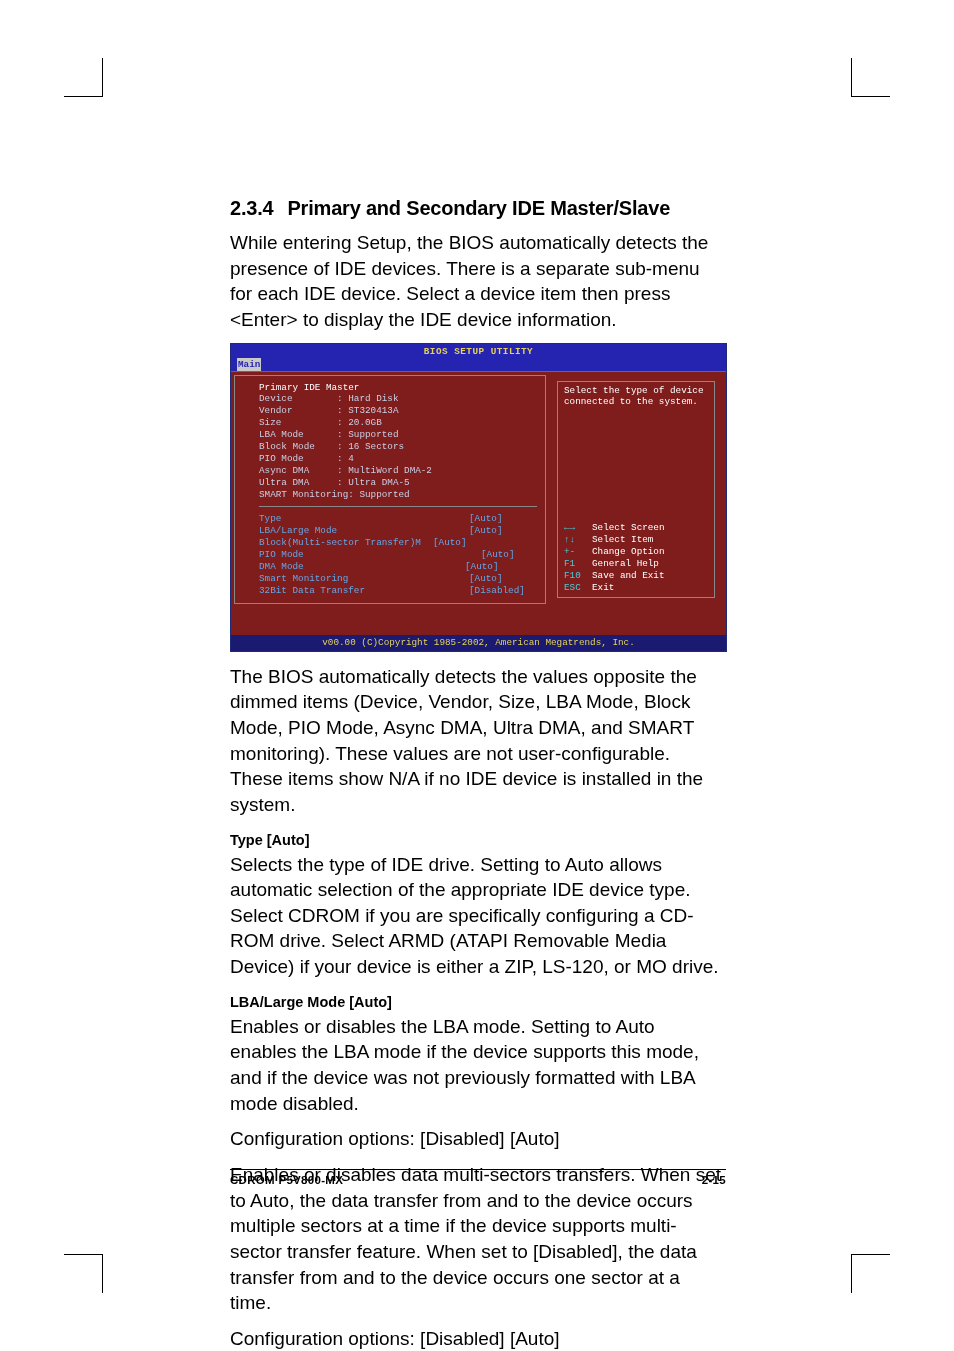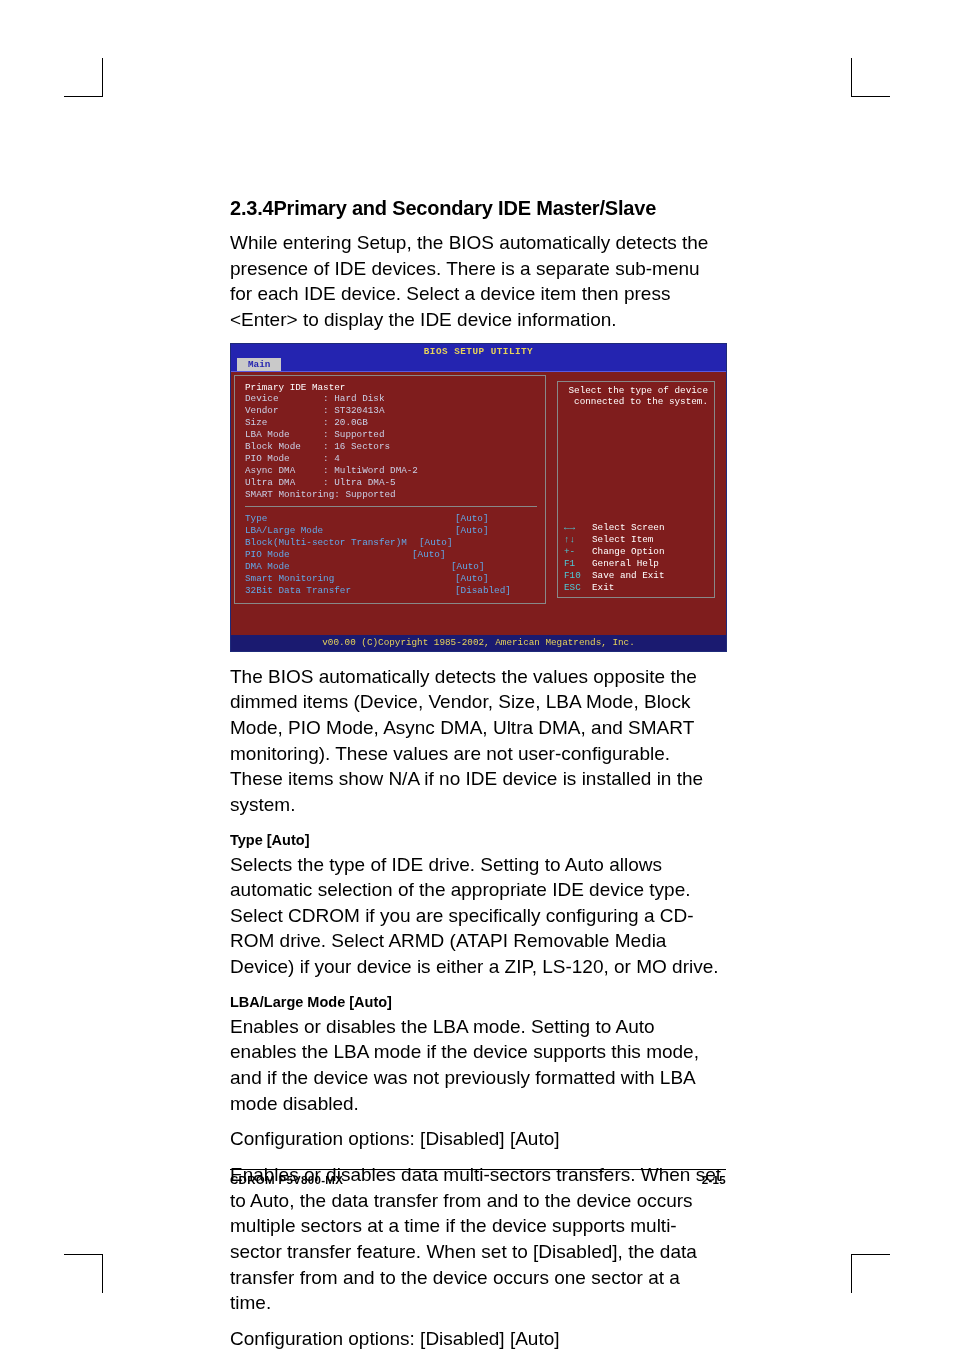--- a/index.html
+++ b/index.html
@@ -27,21 +27,21 @@
     left: 230px;
     top: 197px;
     width: 496px;
   }
   h2.section {
     font-size: 20px;
     font-weight: bold;
     margin: 0 0 10px 0;
     letter-spacing: -0.2px;
   }
-  h2.section .num { }
+  h2.section .num { margin-right: 14px; }
   p.body {
     font-size: 19px;
     line-height: 1.35;
     margin: 0 0 10px 0;
   }
   .bios {
     width: 495px;
     border: 1px solid #1e2a7a;
     background: #7f1d1d;
     margin: 6px 0 12px 0;
@@ -58,31 +58,31 @@
   }
   .bios-tabbar {
     background: #2424b0;
     padding: 0 6px 0px 6px;
   }
   .bios-tab {
     display: inline-block;
     background: #c9c9c9;
     color: #2424b0;
     font-weight: bold;
-    padding: 1px 11px;
+    padding: 1px 1px;
   }
   .bios-body {
     display: flex;
     border-top: 1px solid #5a5ae0;
     border-bottom: 0px solid #5a5ae0;
   }
   .bios-left {
     flex: 1;
     color: #d0d0d0;
-    padding: 6px 8px 6px 10px;
+    padding: 6px 8px 6px 24px;
     border: 1px solid #888;
     margin: 3px;
     line-height: 1.28;
   }
   .bios-right {
     width: 158px;
     color: #cfcfcf;
     padding: 6px 8px 6px 8px;
     margin: 3px 3px 3px 0;
     line-height: 1.28;
@@ -108,21 +108,21 @@
     background: #1a1a70;
     color: #e6d25a;
     text-align: center;
     padding: 2px 0 3px 0;
     font-weight: normal;
     margin-top: 28px;
   }
   .nav-keys { color: #fff; }
   .nav-keys .sym { color: #4fc9d6; display:inline-block; width:28px; vertical-align:top;}
   .nav-keys .lab { display:inline-block;}
-  .bios-help { color:#fff;text-align:right; }
+  .bios-help { color:#fff; }
   h3.sub {
     font-size: 14.5px;
     font-weight: bold;
     margin: 14px 0 4px 0;
   }
   .page-footer {
     position: absolute;
     left: 230px;
     width: 496px;
     top: 1169px;
@@ -164,21 +164,21 @@
         <div class="bios-row">Block Mode    : <span>16 Sectors</span></div>
         <div class="bios-row">PIO Mode      : <span>4</span></div>
         <div class="bios-row">Async DMA     : <span>MultiWord DMA-2</span></div>
         <div class="bios-row">Ultra DMA     : <span>Ultra DMA-5</span></div>
         <div class="bios-row">SMART Monitoring: Supported</div>
 
         <div class="bios-sub">
           <div class="bios-opt"><span style="display:inline-block;width:210px">Type</span><span>[Auto]</span></div>
           <div class="bios-opt"><span style="display:inline-block;width:210px">LBA/Large Mode</span><span>[Auto]</span></div>
           <div class="bios-opt"><span style="display:inline-block;width:174px">Block(Multi-sector Transfer)M</span><span>[Auto]</span></div>
-          <div class="bios-opt"><span style="display:inline-block;width:167px">PIO Mode</span><span>[Auto]</span></div>
+          <div class="bios-opt"><span style="display:inline-block;width:222px">PIO Mode</span><span>[Auto]</span></div>
           <div class="bios-opt"><span style="display:inline-block;width:206px">DMA Mode</span><span>[Auto]</span></div>
           <div class="bios-opt"><span style="display:inline-block;width:210px">Smart Monitoring</span><span>[Auto]</span></div>
           <div class="bios-opt"><span style="display:inline-block;width:210px">32Bit Data Transfer</span><span>[Disabled]</span></div>
         </div>
       </div>
       <div class="bios-right">
         <div class="bios-right-box">
           <div class="bios-help">Select the type of device connected to the system.</div>
           <div class="nav-keys">
             <div><span class="sym">←→</span><span class="lab">Select Screen</span></div>

